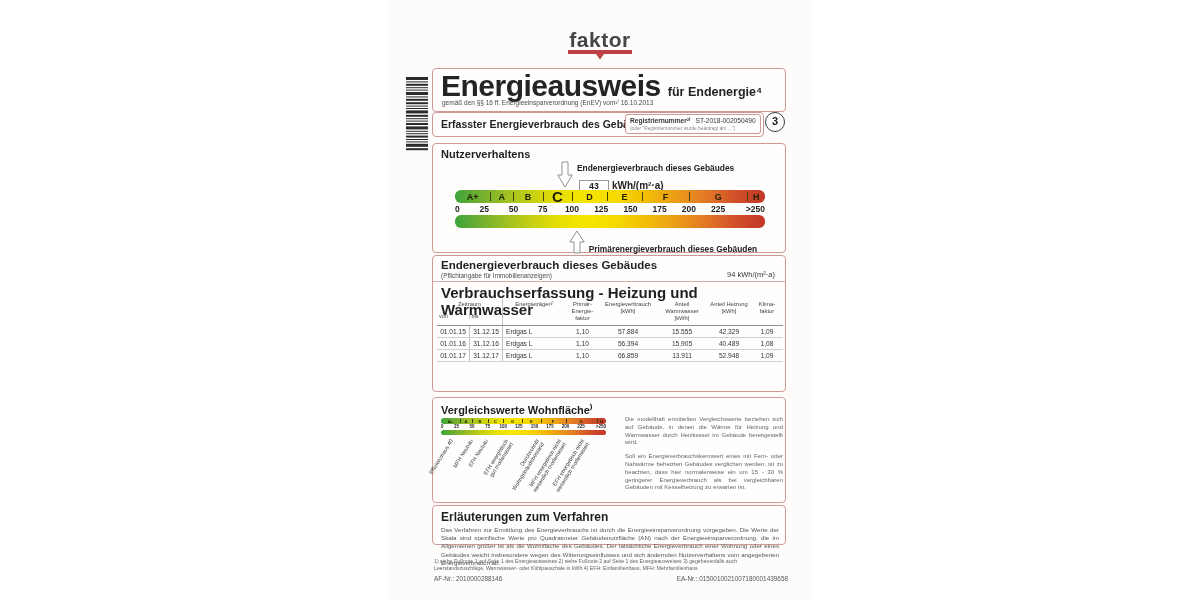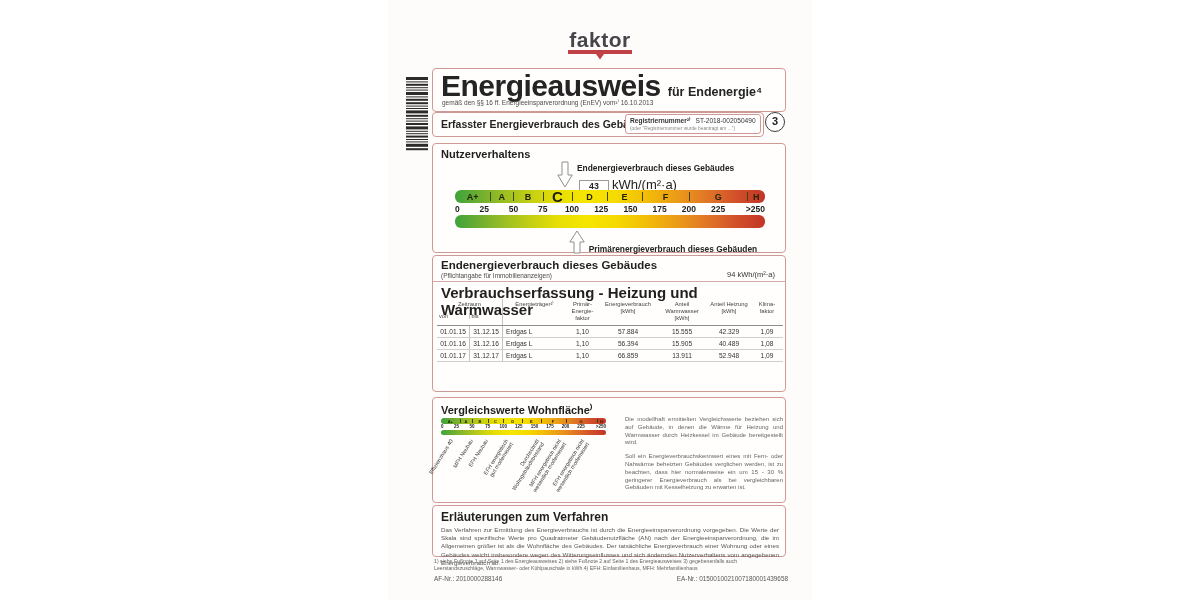--- a/index.html
+++ b/index.html
@@ -41,21 +41,21 @@
   
   .energy-box{left:44px;top:143px;width:354px;height:110px;}
   .box-title{position:absolute;left:8px;top:4px;font-size:11px;font-weight:bold;color:#1f1f1f;}
   .marker-area{position:absolute;left:22px;width:310px;}
   .marker-area.top{top:17px;height:30px;}
   .marker-area.bottom{top:86px;height:24px;}
   .arrow{position:absolute;top:0;}
   .m-label{position:absolute;font-size:8.4px;font-weight:bold;white-space:nowrap;color:#222;}
   .m-valuerow{position:absolute;white-space:nowrap;}
   .vbox{display:inline-block;border:1px solid #9a9a9a;min-width:24px;text-align:center;font-weight:bold;font-size:8.8px;padding:0 2px;background:#fff;color:#222;}
-  .vunit{font-weight:normal;font-size:13px;margin-left:3px;color:#222;}
+  .vunit{font-weight:bold;font-size:10px;margin-left:3px;color:#222;}
 
   
   .scale{position:absolute;}
   #big-scale{left:22px;top:46px;width:310px;height:38px;}
   .grad{background:linear-gradient(90deg,#3ea33c 0%,#6fae31 8%,#9cbf23 16%,#c6d013 25%,#e7de06 33%,#f5e600 42%,#f5da00 52%,#f2bc08 62%,#eb9a18 72%,#e07327 82%,#d14f2a 91%,#c23527 100%);}
   .letters{position:relative;height:13px;border-radius:6px;}
   .numbers{position:relative;height:12px;}
   .lower{height:13px;border-radius:6px;}
   .band-letter{position:absolute;top:0;height:100%;display:flex;align-items:center;justify-content:center;
                font-size:9px;font-weight:bold;color:#242400;}
@@ -97,21 +97,21 @@
   .mini .band-letter{font-size:4px;}
   .mini .band-tick{top:1px;bottom:1px;}
   .mini .tick-label{font-size:4.5px;top:0;}
   .mini-labels{position:absolute;left:8px;top:40px;width:165px;height:62px;}
   .rot-label{position:absolute;top:0;width:70px;text-align:right;font-size:5.5px;line-height:1.15;color:#333;
              white-space:pre-line;transform:rotate(-58deg);transform-origin:100% 0;}
   .compare-text{position:absolute;left:192px;top:18px;width:158px;}
   .cmp-p{font-size:6px;line-height:1.3;color:#666;text-align:justify;margin-bottom:6px;}
 
   
-  .explain-box{left:44px;top:505px;width:354px;height:52px;}
+  .explain-box{left:44px;top:505px;width:354px;height:40px;}
   .ex-title{position:absolute;left:8px;top:4px;font-size:12px;font-weight:bold;color:#1f1f1f;}
   .ex-text{position:absolute;left:8px;top:20px;width:338px;font-size:6.2px;line-height:1.32;color:#555;text-align:justify;}
 
   
   .footnotes{position:absolute;left:46px;top:558px;width:354px;}
   .fn-line{font-size:5.2px;color:#666;line-height:1.3;}
   .fn-ids{display:flex;justify-content:space-between;margin-top:3px;}
   .fn-ids span{font-size:6.4px;color:#555;}
 </style>
 </head>

